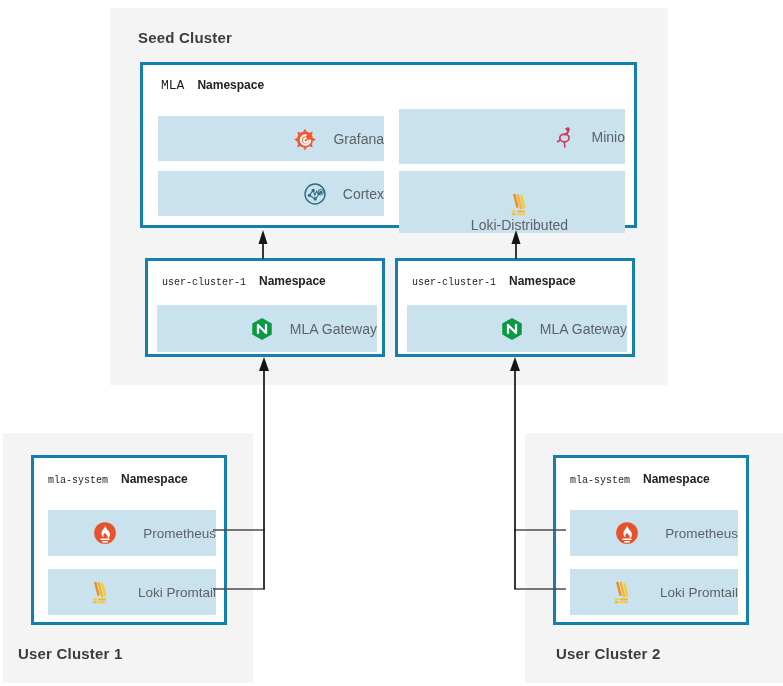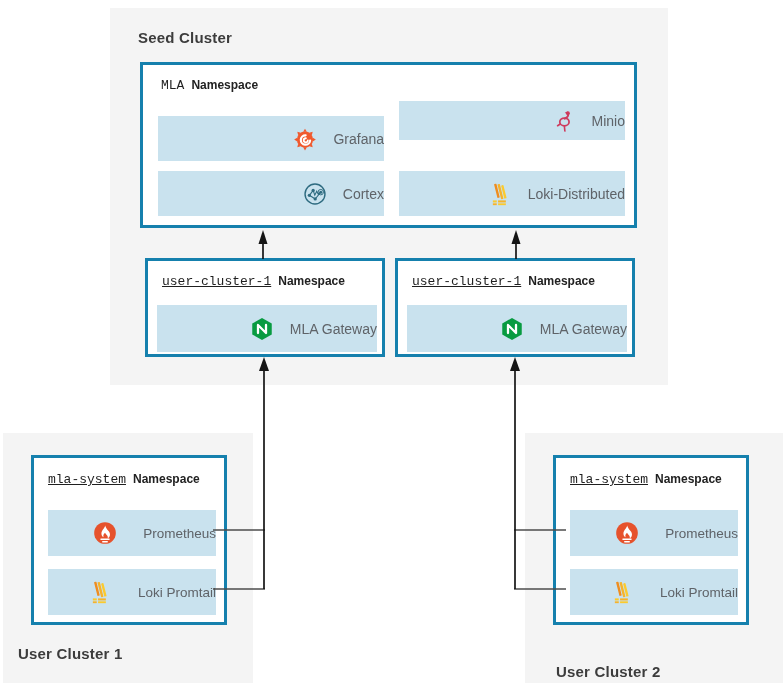--- a/index.html
+++ b/index.html
@@ -10,27 +10,27 @@
   .cluster{position:absolute;background:var(--cluster_bg,#f4f4f4);}
   .cluster-title{
     position:absolute;font-size:15px;font-weight:700;letter-spacing:.2px;
     color:var(--title_text,#3c3c3c);
   }
   .ns-box{
     position:absolute;background:#fff;box-sizing:border-box;
     border:3px solid var(--namespace_border,#1580ad);
   }
   .ns-header{
-    position:absolute;display:flex;align-items:baseline;gap:7px;white-space:nowrap;
+    position:absolute;display:flex;align-items:baseline;gap:13px;white-space:nowrap;
   }
   .ns-name{
     font-family:"Liberation Mono","DejaVu Sans Mono",monospace;
     font-size:13px;color:#1f1f1f;
   }
-  .ns-name.small{font-size:13px;text-decoration:underline;}
+  .ns-name.small{font-size:10px;}
   .ns-word{font-size:12px;font-weight:700;color:#222;}
   .cell{
     position:absolute;display:flex;align-items:center;
     background:var(--component_bg,#c9e2ee);
     justify-content:flex-end;
   }
   .cell .icon{width:26px;height:26px;margin-left:13px;flex:0 0 auto;display:block;}
   .cell .icon svg{width:26px;height:26px;display:block;}
   .cell-label{margin-left:15px;font-size:14px;color:var(--component_text,#5f6368);white-space:nowrap;}
   .cell.sm .icon{margin-left:12px;}
@@ -113,37 +113,37 @@
       <span class="ns-word">Namespace</span>
     </div>
     <div class="cell" style="left:15px;top:51px;width:226px;height:45px;">
       <span class="icon">
           <svg>
             <use href="#icon-grafana"></use>
           </svg>
         </span>
       <span class="cell-label">Grafana</span>
     </div>
-    <div class="cell" style="left:256px;top:36px;width:226px;height:39px;">
+    <div class="cell" style="left:256px;top:44px;width:226px;height:55px;">
       <span class="icon">
           <svg>
             <use href="#icon-minio"></use>
           </svg>
         </span>
       <span class="cell-label">Minio</span>
     </div>
     <div class="cell" style="left:15px;top:106px;width:226px;height:45px;">
       <span class="icon">
           <svg>
             <use href="#icon-cortex"></use>
           </svg>
         </span>
       <span class="cell-label">Cortex</span>
     </div>
-    <div class="cell" style="left:256px;top:106px;width:226px;height:45px;">
+    <div class="cell" style="left:256px;top:106px;width:226px;height:62px;flex-direction:column;">
       <span class="icon">
           <svg>
             <use href="#icon-loki"></use>
           </svg>
         </span>
       <span class="cell-label">Loki-Distributed</span>
     </div>
   </div>
 
   <div class="ns-box" style="left:145px;top:258px;width:240px;height:99px;">
@@ -218,21 +218,21 @@
       </div>
       <div class="cell sm" style="left:14px;top:111px;width:168px;height:46px;">
         <span class="icon">
             <svg>
               <use href="#icon-loki"></use>
             </svg>
           </span>
         <span class="cell-label">Loki Promtail</span>
       </div>
     </div>
-    <div class="cluster-title" style="left:31px;top:212px;margin-top:18px;">User Cluster 2</div>
+    <div class="cluster-title" style="left:31px;top:212px;">User Cluster 2</div>
   </div>
 
   <svg class="overlay" width="783" height="686">
 
     <line class="hline" x1="213" y1="530" x2="265" y2="530"></line>
     <line class="hline" x1="213" y1="589" x2="265" y2="589"></line>
     <line class="vline" x1="264" y1="589" x2="264" y2="369"></line>
     <polygon class="ahead" points="264,357 259,371 269,371"></polygon>
 
     <line class="hline" x1="514" y1="530" x2="566" y2="530"></line>

